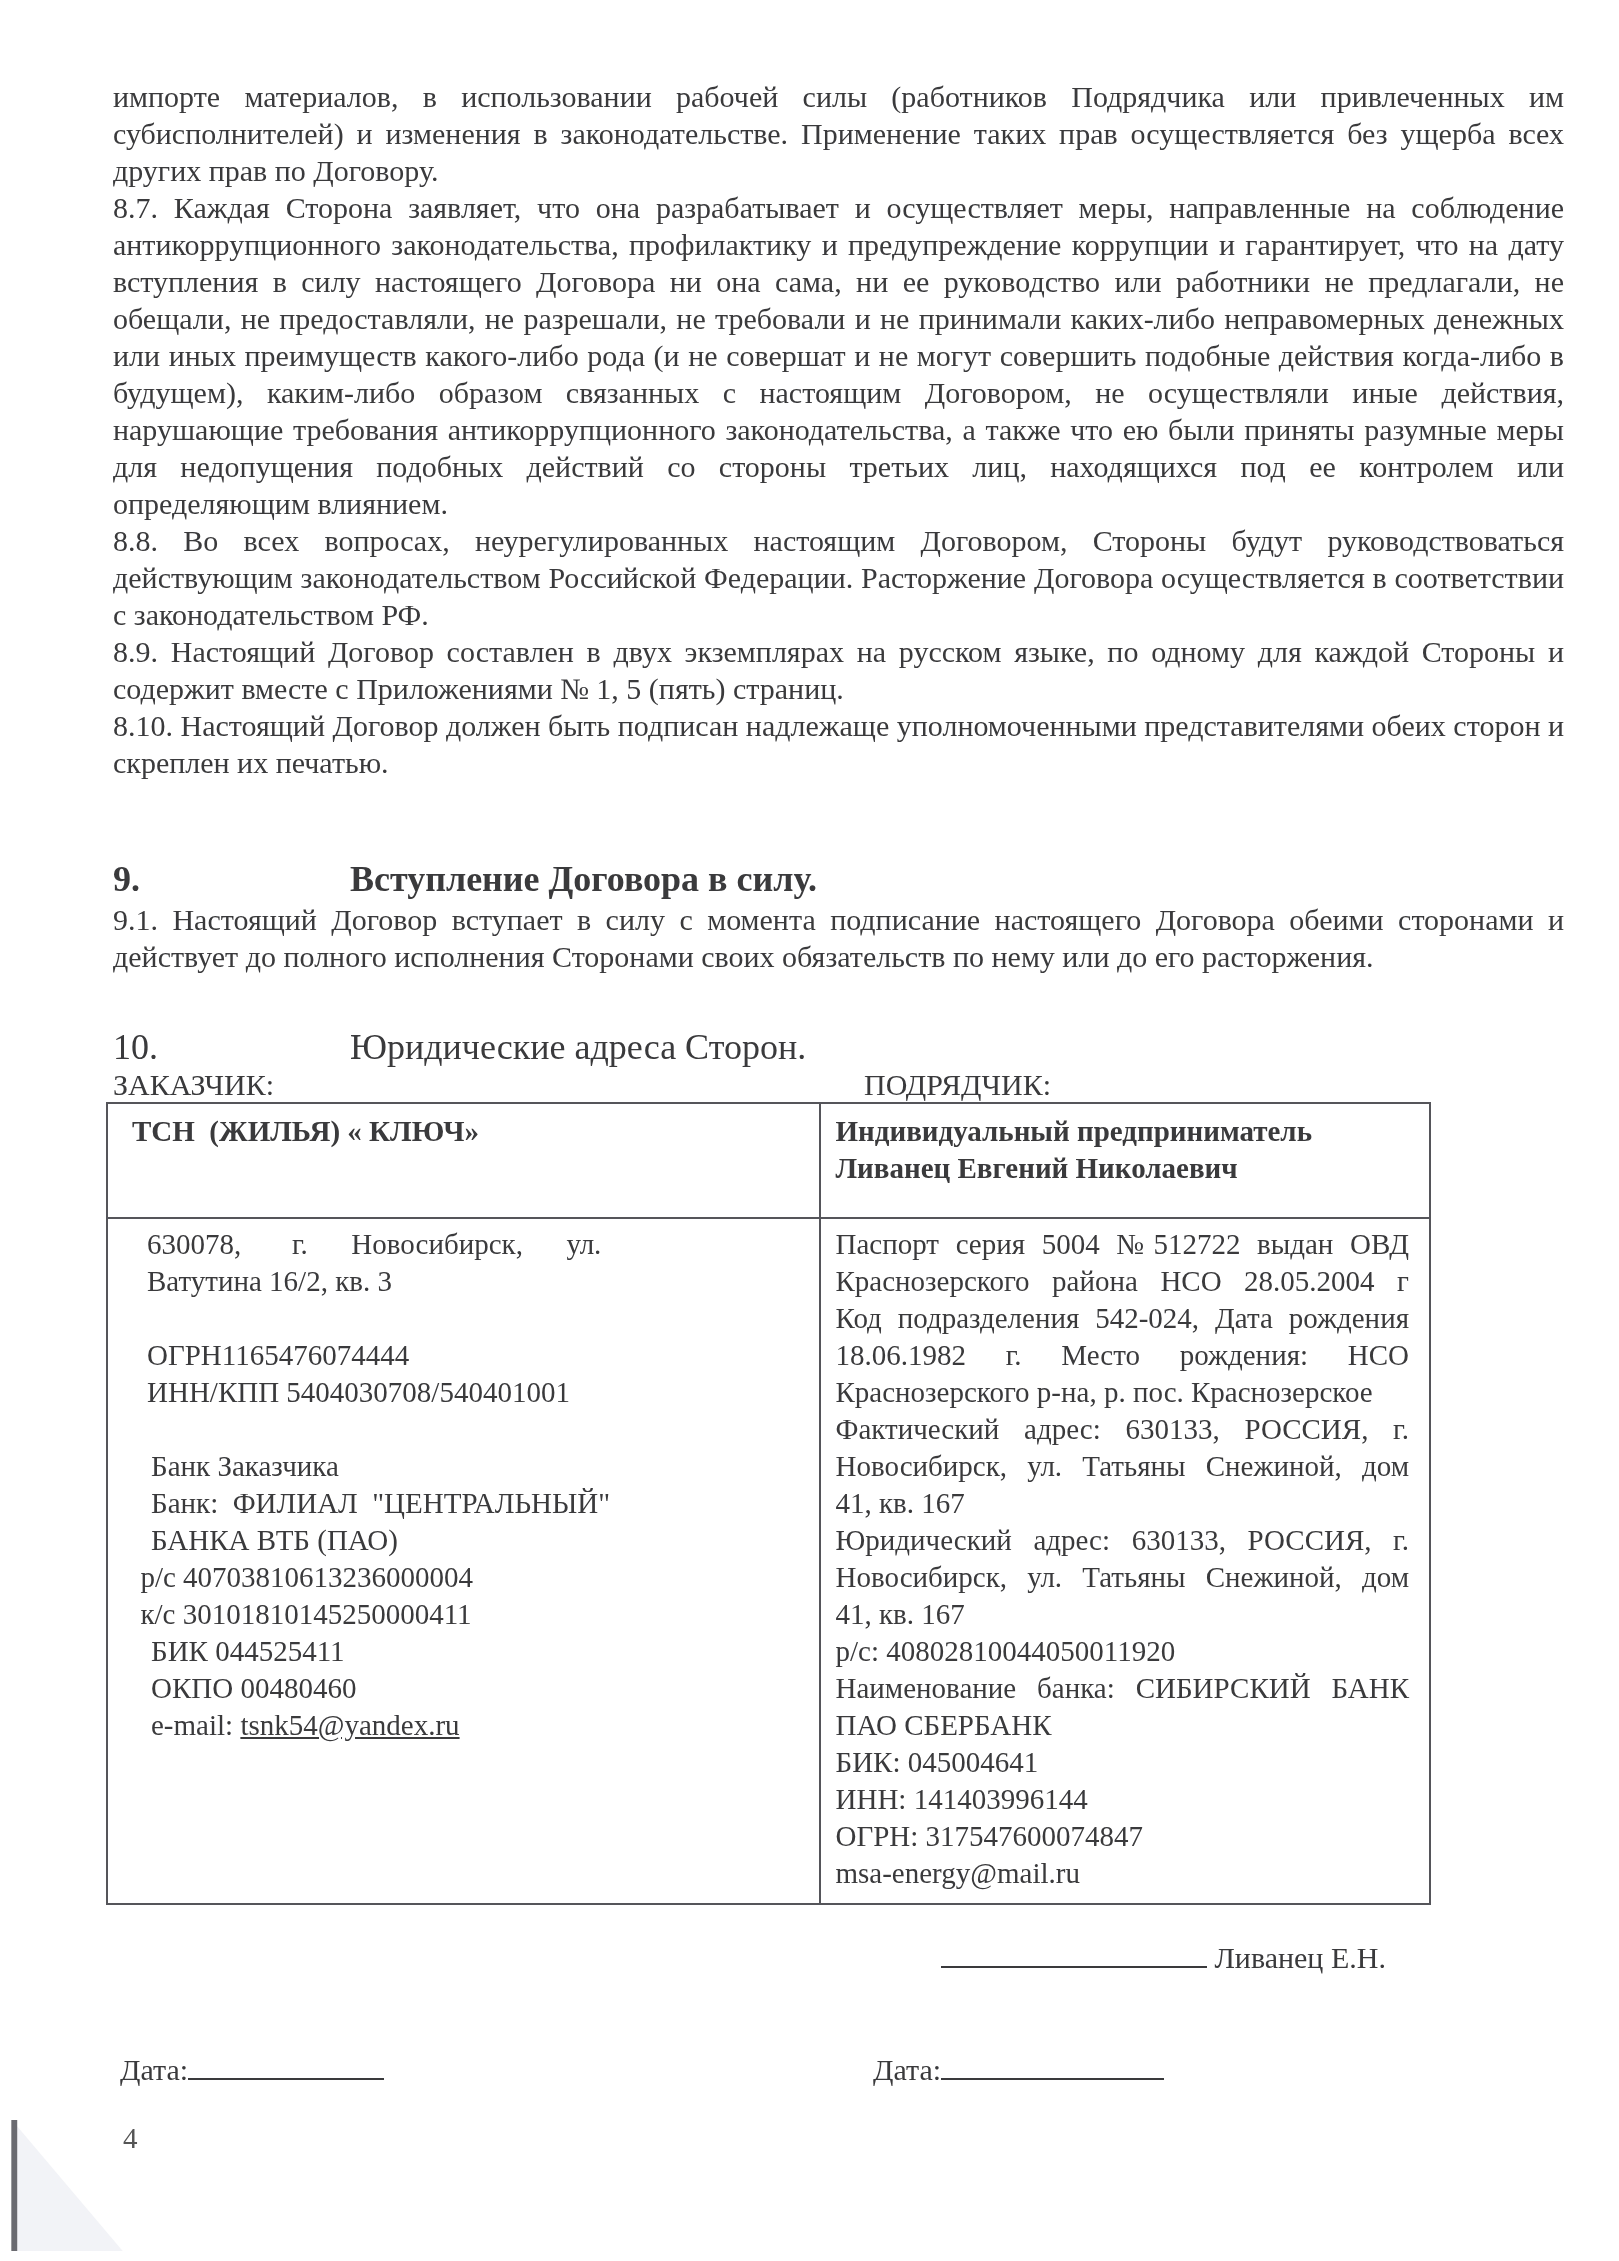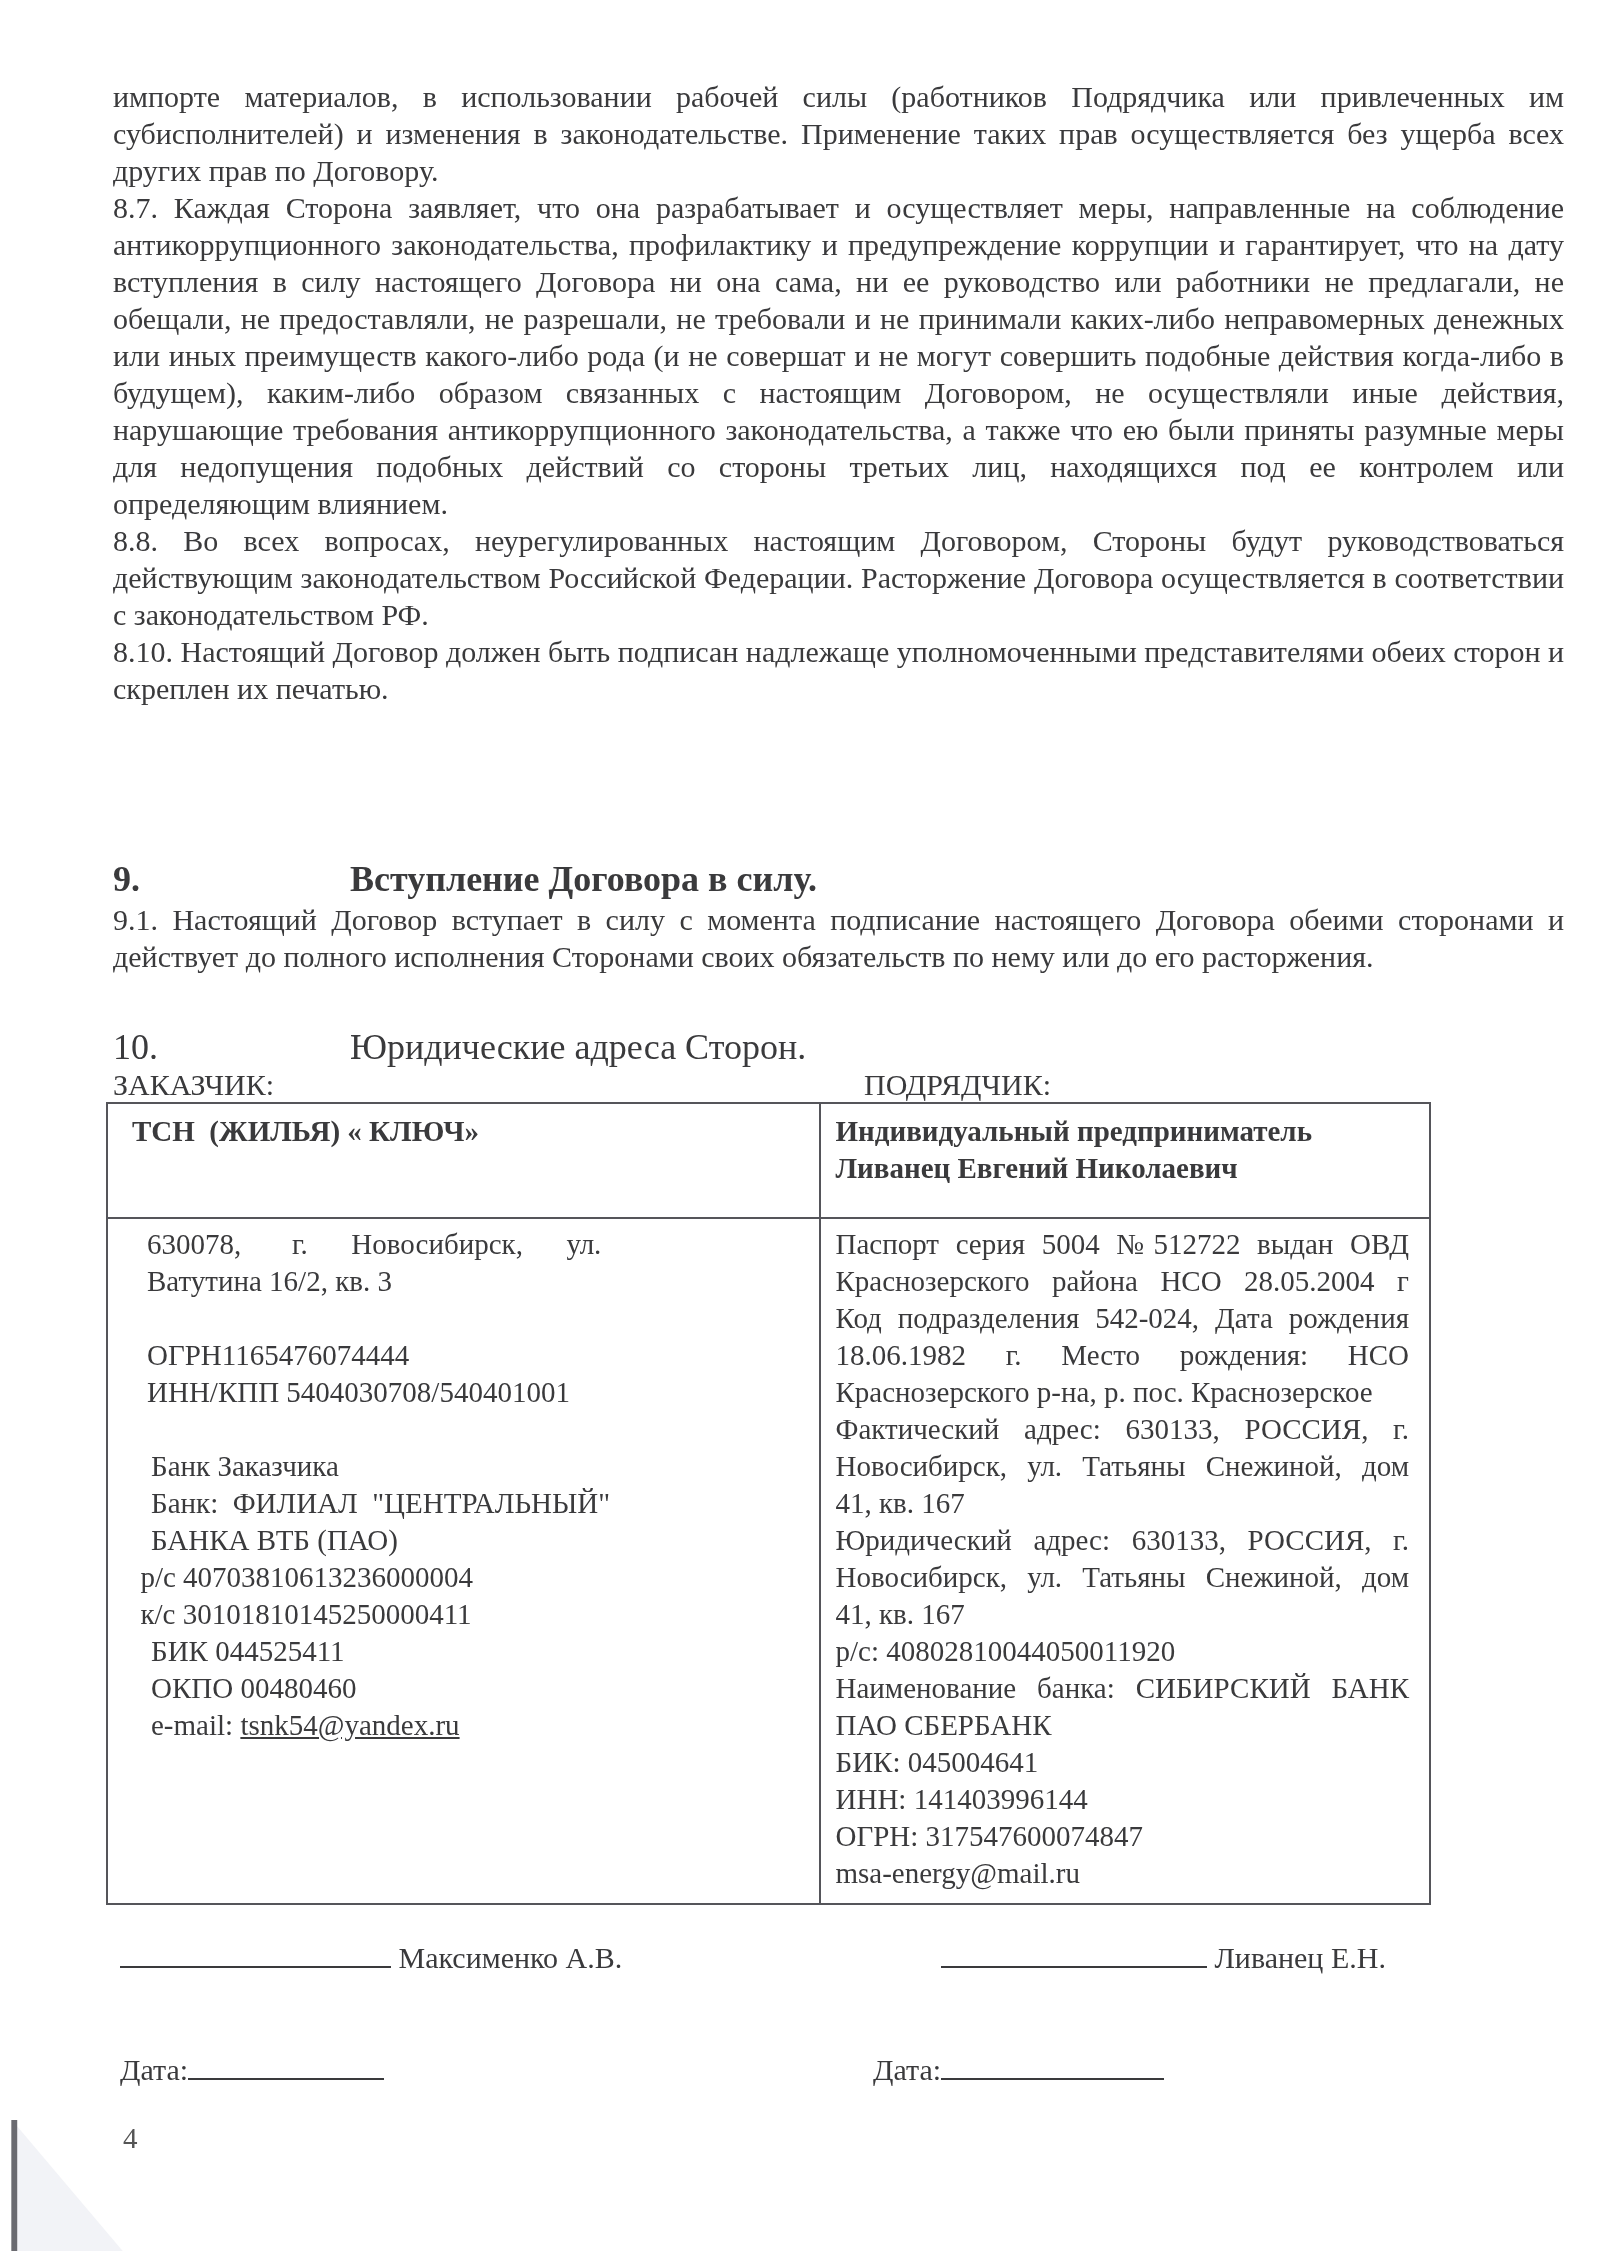--- a/index.html
+++ b/index.html
@@ -34,20 +34,21 @@
 </style>
 </head>
 <body>
 
 <div class="page">
 
   <div class="body-text" style="top:78px;">
     <p class="para">импорте материалов, в использовании рабочей силы (работников Подрядчика или привлеченных им субисполнителей) и изменения в законодательстве. Применение таких прав осуществляется без ущерба всех других прав по Договору.</p>
     <p class="para"><span>8.7.</span> <span>Каждая Сторона заявляет, что она разрабатывает и осуществляет меры, направленные на соблюдение антикоррупционного законодательства, профилактику и предупреждение коррупции и гарантирует, что на дату вступления в силу настоящего Договора ни она сама, ни ее руководство или работники не предлагали, не обещали, не предоставляли, не разрешали, не требовали и не принимали каких-либо неправомерных денежных или иных преимуществ какого-либо рода (и не совершат и не могут совершить подобные действия когда-либо в будущем), каким-либо образом связанных с настоящим Договором, не осуществляли иные действия, нарушающие требования антикоррупционного законодательства, а также что ею были приняты разумные меры для недопущения подобных действий со стороны третьих лиц, находящихся под ее контролем или определяющим влиянием.</span></p>
     <p class="para"><span>8.8.</span> <span>Во всех вопросах, неурегулированных настоящим Договором, Стороны будут руководствоваться действующим законодательством Российской Федерации. Расторжение Договора осуществляется в соответствии с законодательством РФ.</span></p>
+    <p class="para"><span>8.9.</span> <span>Настоящий Договор составлен в двух экземплярах на русском языке, по одному для каждой Стороны и содержит вместе с Приложениями № 1, 5 (пять) страниц.</span></p>
     <p class="para"><span>8.10.</span> <span>Настоящий Договор должен быть подписан надлежаще уполномоченными представителями обеих сторон и скреплен их печатью.</span></p>
   </div>
 
   <div class="heading-row bold" style="top:861px;">
     <span class="num">9.</span><span>Вступление Договора в силу.</span>
   </div>
   <div class="body-text" style="top:901px;">
     <p class="para"><span>9.1.</span> <span>Настоящий Договор вступает в силу с момента подписание настоящего Договора обеими сторонами и действует до полного исполнения Сторонами своих обязательств по нему или до его расторжения.</span></p>
   </div>
 
@@ -105,24 +106,20 @@
         <span class="line">ПАО СБЕРБАНК</span>
         <span class="line">БИК: 045004641</span>
         <span class="line">ИНН: 141403996144</span>
         <span class="line">ОГРН: 317547600074847</span>
         <span class="line">msa-energy@mail.ru</span>
       </td>
     </tr>
   </tbody>
     </table>
 
-  <div class="sign" style="left:120px; top:1939px;">
-    <span class="blank" style="width:271px;"></span>
-    <span>Максименко А.В.</span>
-  </div>
   <div class="sign" style="left:941px; top:1939px;">
     <span class="blank" style="width:266px;"></span>
     <span>Ливанец Е.Н.</span>
   </div>
 
   <div class="sign" style="left:120px; top:2051px;">
     <span>Дата:</span><span class="blank" style="width:196px;"></span>
   </div>
   <div class="sign" style="left:873px; top:2051px;">
     <span>Дата:</span><span class="blank" style="width:223px;"></span>

